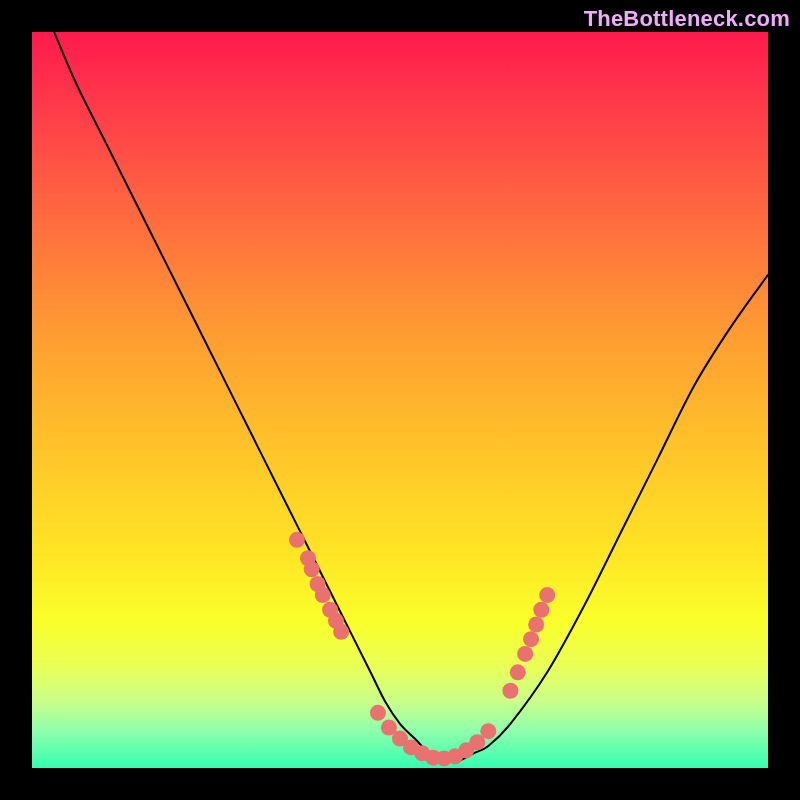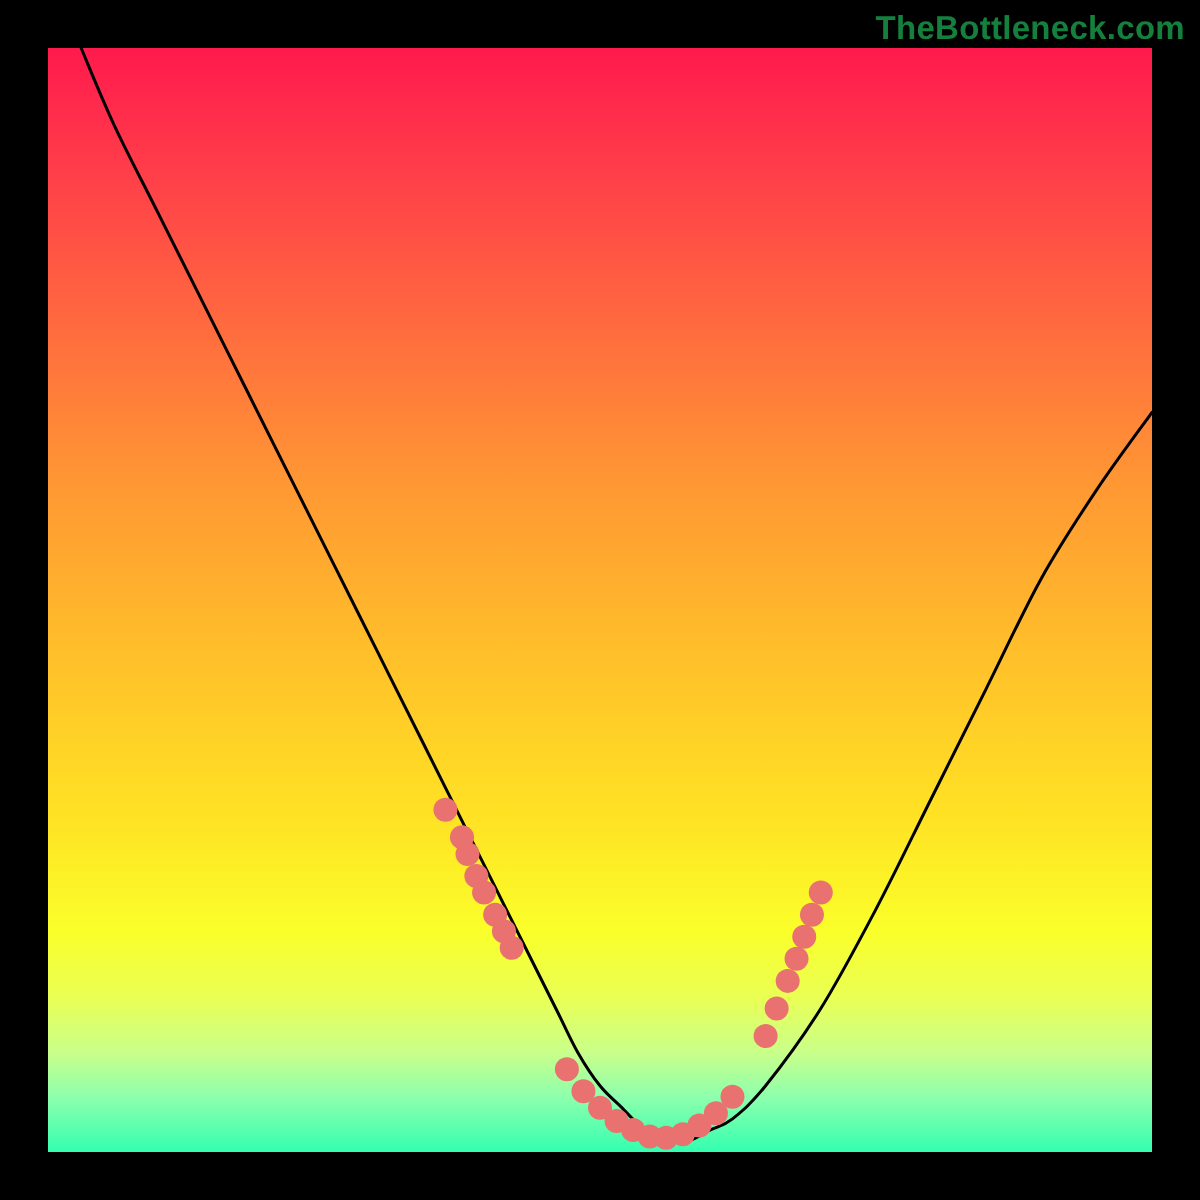--- a/index.html
+++ b/index.html
@@ -35,21 +35,21 @@
       #faff2a 80%,
       #eaff55 86%,
       #c9ff8a 91%,
       #8effad 95%,
       #33ffb0 100%);
   }
   .watermark {
     position: absolute;
     top: 6px;
     right: 10px;
-    color: #15803d;
+    color: #f0abfc;
     font-size: 22px;
     font-weight: 600;
     letter-spacing: 0.2px;
     user-select: none;
   }
   svg.curve {
     position: absolute;
     top: 0;
     left: 0;
     width: 736px;

